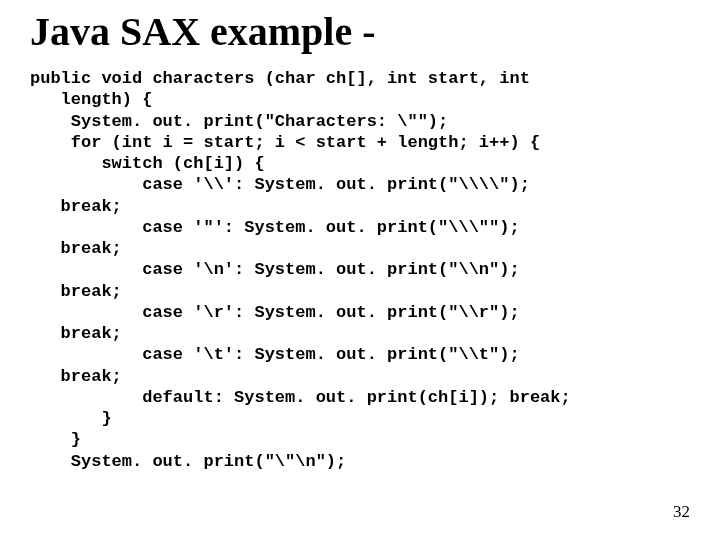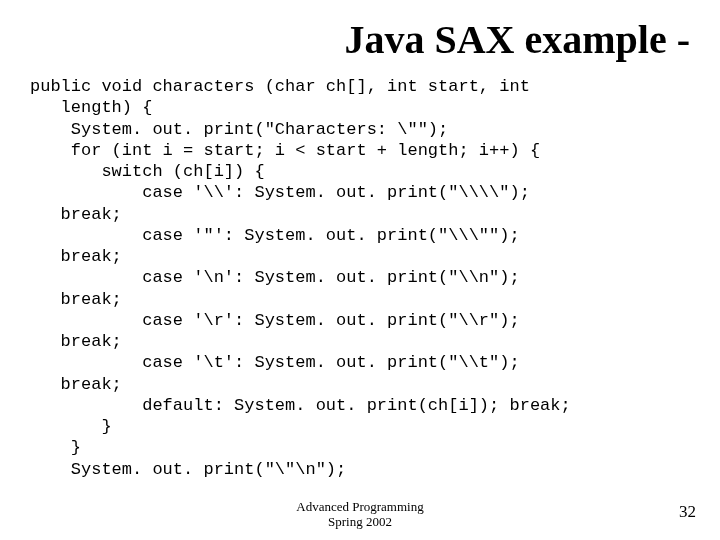--- a/index.html
+++ b/index.html
@@ -15,47 +15,48 @@
   .slide {
     width: 720px;
     height: 540px;
     position: relative;
     box-sizing: border-box;
     padding: 10px 30px 0 30px;
   }
   .title {
     font-family: "Comic Sans MS", "Comic Sans", cursive;
     font-size: 40px;
-    text-align: right;
+    text-align: left;
     line-height: 1.1;
-    margin: 8px 0 14px 0;
+    margin: 0 0 14px 0;
     color: #000;
   }
   .code {
     font-family: Consolas, "Courier New", monospace;
     font-size: 17px;
     line-height: 1.25;
     color: #000;
     white-space: pre;
+    font-weight: bold;
   }
   .footer-center {
     position: absolute;
     bottom: 10px;
     left: 0;
     width: 100%;
     text-align: center;
     font-family: "Times New Roman", serif;
     font-size: 13px;
     color: #000;
     line-height: 1.2;
   }
   .footer-right {
     position: absolute;
     bottom: 18px;
-    right: 24px;
+    right: 30px;
     font-family: "Times New Roman", serif;
     font-size: 17px;
     color: #000;
   }
 </style>
 </head>
 <body>
 
 <div class="slide">
 
@@ -76,20 +77,16 @@
 <span>   break;</span>
 <span>           case '\r': System. out. print("\\r");</span>
 <span>   break;</span>
 <span>           case '\t': System. out. print("\\t");</span>
 <span>   break;</span>
 <span>           default: System. out. print(ch[i]); break;</span>
 <span>       }</span>
 <span>    }</span>
 <span>    System. out. print("\"\n");</span></div>
 
-  <div class="footer-center">
-    <span>Advanced Programming</span><br>
-    <span>Spring 2002</span>
-  </div>
 
   <div class="footer-right">32</div>
 
 </div>
 
 </body></html>

